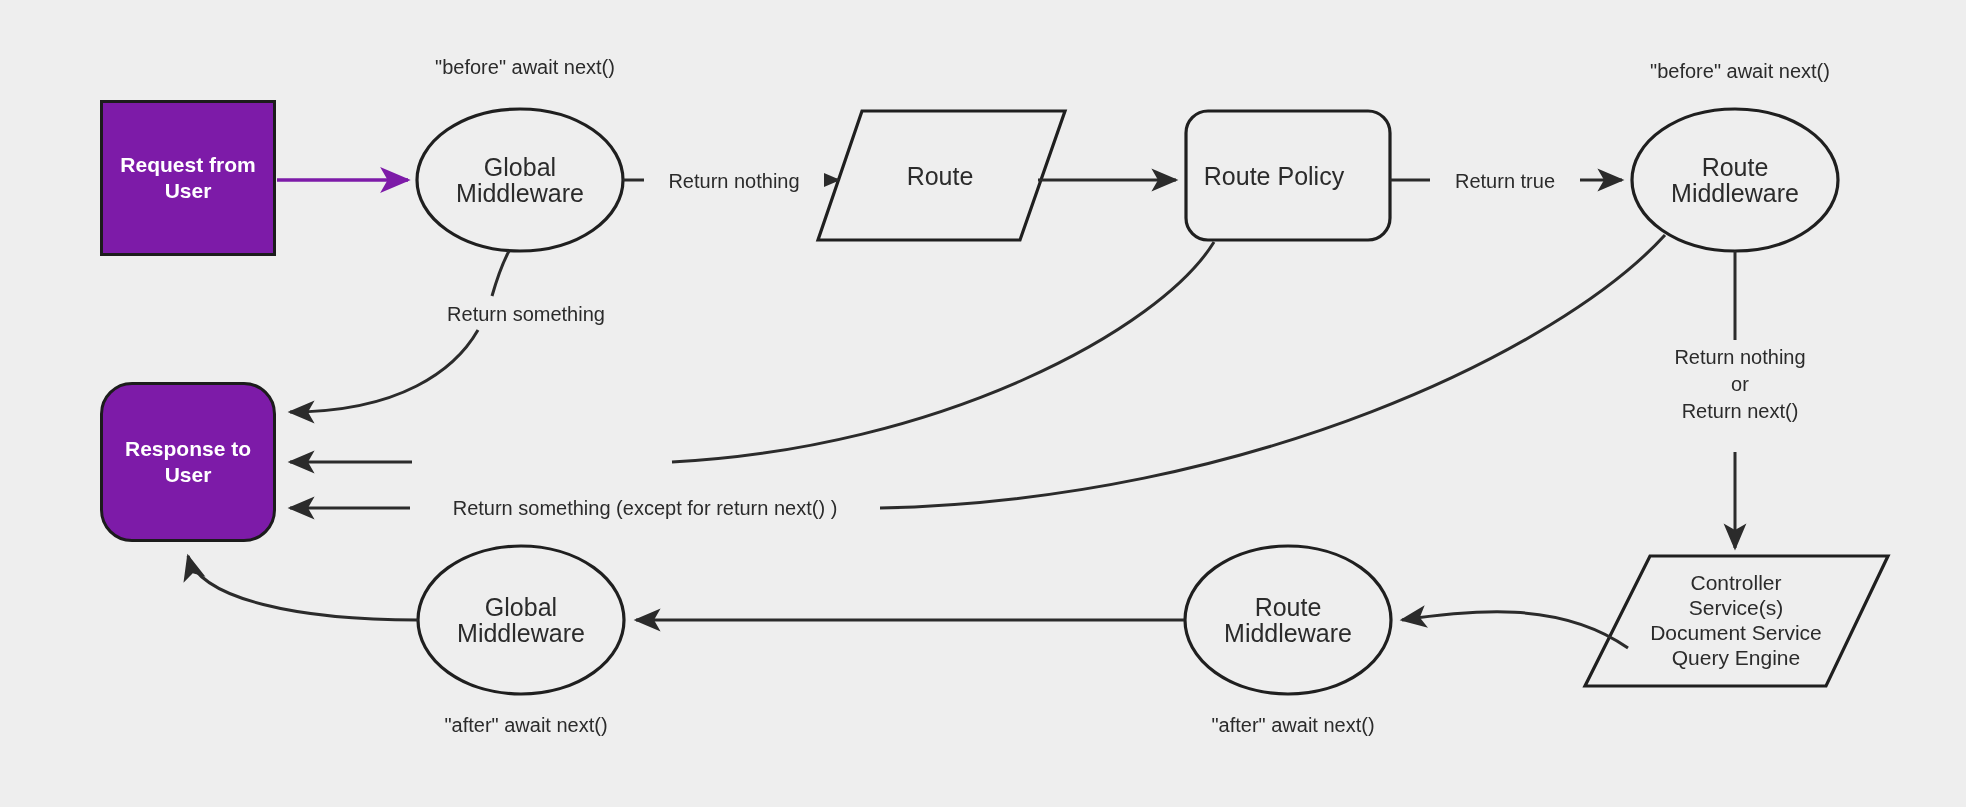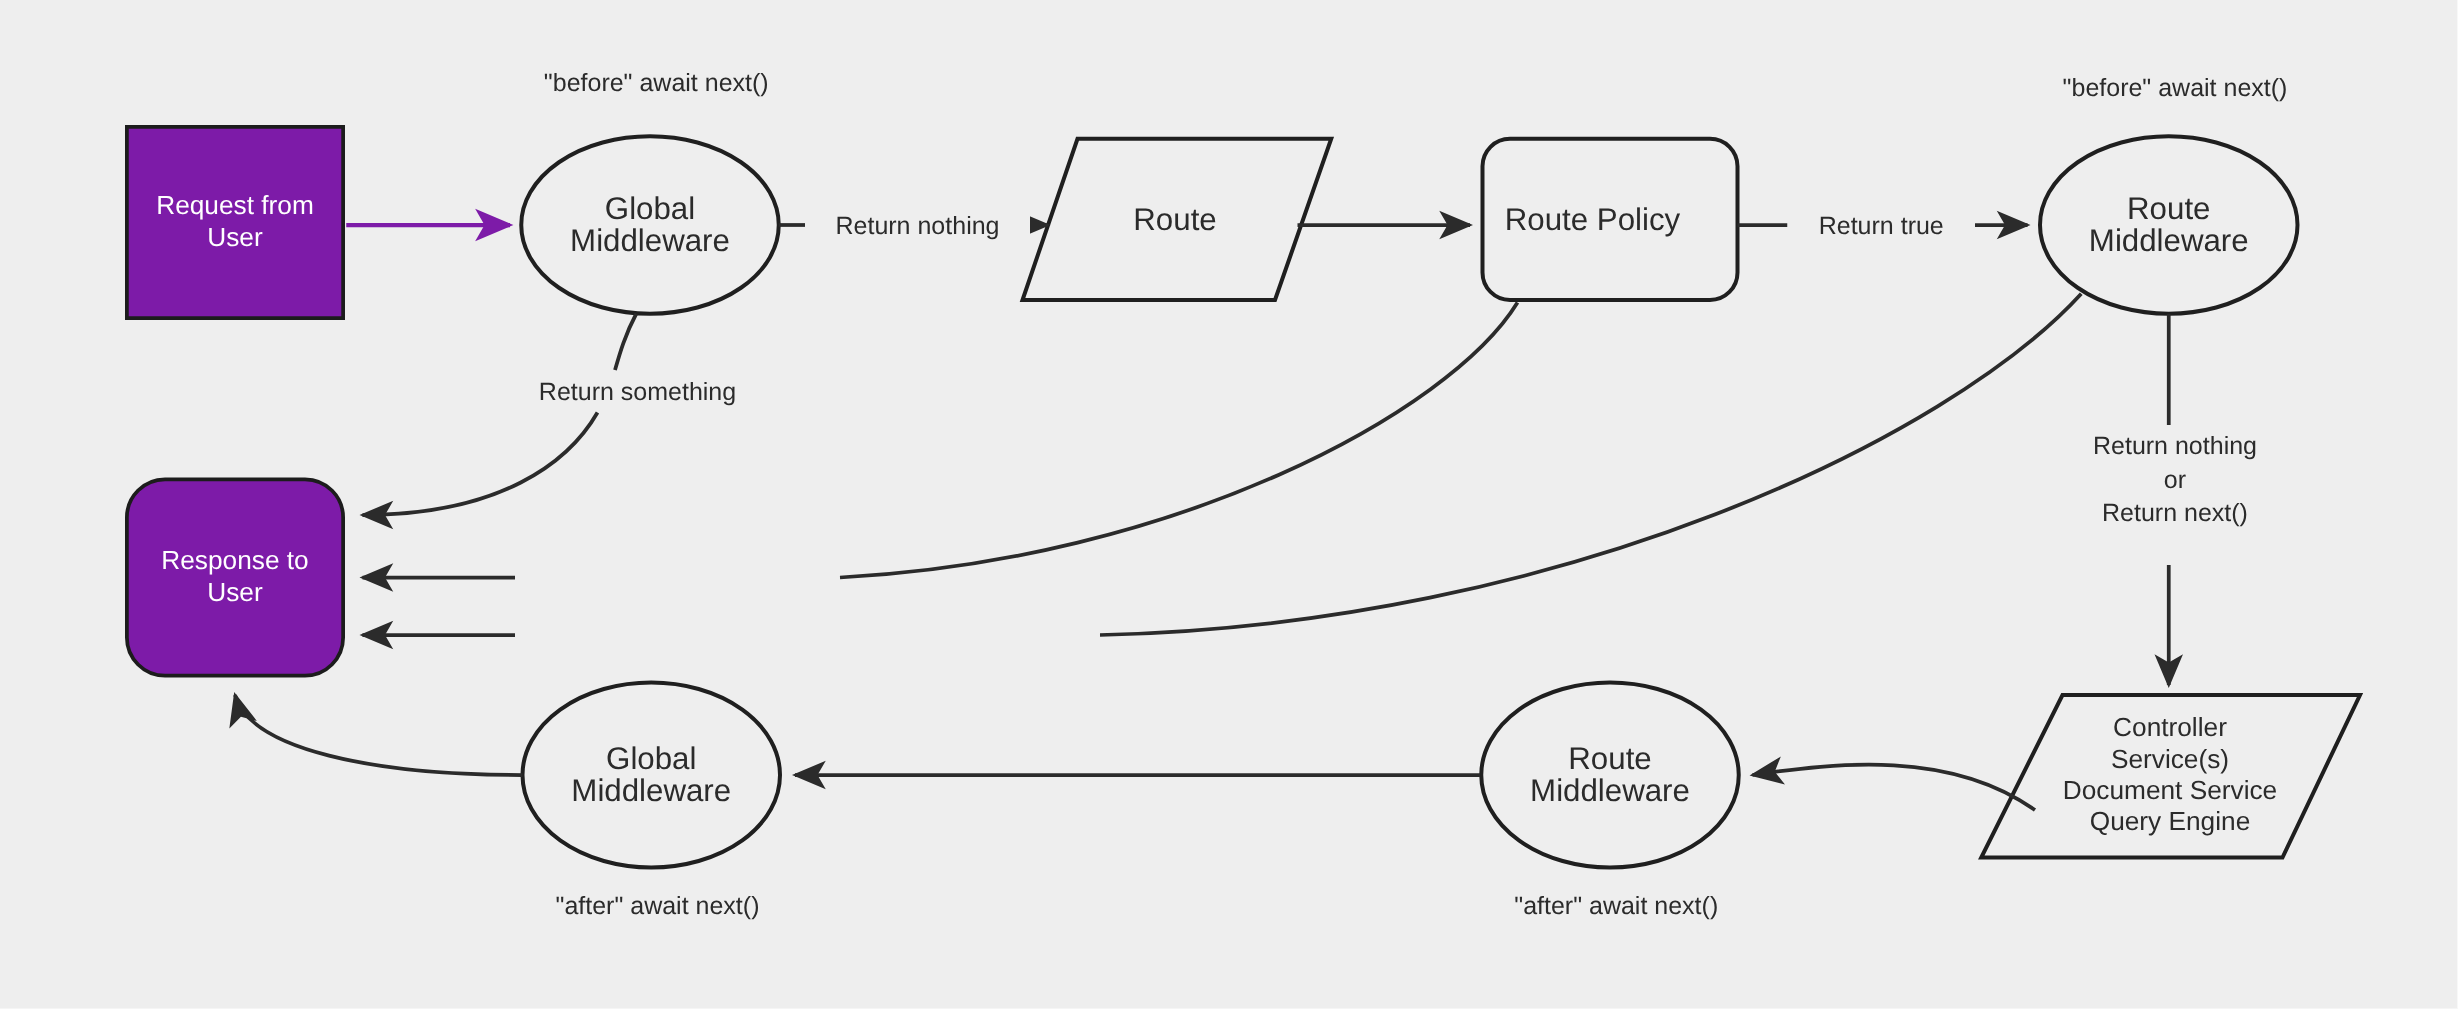--- a/index.html
+++ b/index.html
@@ -46,21 +46,21 @@
     white-space: pre-line;
     background: #eeeeee;
     padding: 0 5px;
   }
   .term-box {
     position: absolute;
     background: #7d1ba8;
     border: 3px solid #1c1c1c;
     box-sizing: border-box;
     color: #ffffff;
-    font-weight: normal;
+    font-weight: bold;
     font-size: 21px;
     line-height: 26px;
     display: flex;
     align-items: center;
     justify-content: center;
     text-align: center;
     white-space: pre-line;
   }
 </style>
 </head>
@@ -160,21 +160,22 @@
   <div class="edge-label" style="left:1615px; top:58px; width:240px;">"before" await next()</div>
 
   <div class="edge-label" style="left:401px; top:712px; width:240px;">"after" await next()</div>
 
   <div class="edge-label" style="left:1168px; top:712px; width:240px;">"after" await next()</div>
 
   <div class="edge-label" style="left:644px; top:168px; width:170px;">Return nothing</div>
 
   <div class="edge-label" style="left:1430px; top:168px; width:140px;">Return true</div>
 
-  <div class="edge-label" style="left:400px; top:301px; width:210px;">Return something</div>
+  <div class="edge-label" style="left:416px; top:301px; width:210px;">Return something</div>
 
 
+  <div class="edge-label" style="left:410px; top:495px; width:460px;">Return something (except for return next() )</div>
 
   <div class="edge-label" style="left:1635px; top:344px; width:200px;">Return nothing
 or
 Return next()</div>
 
 </div>
 
 </body></html>

